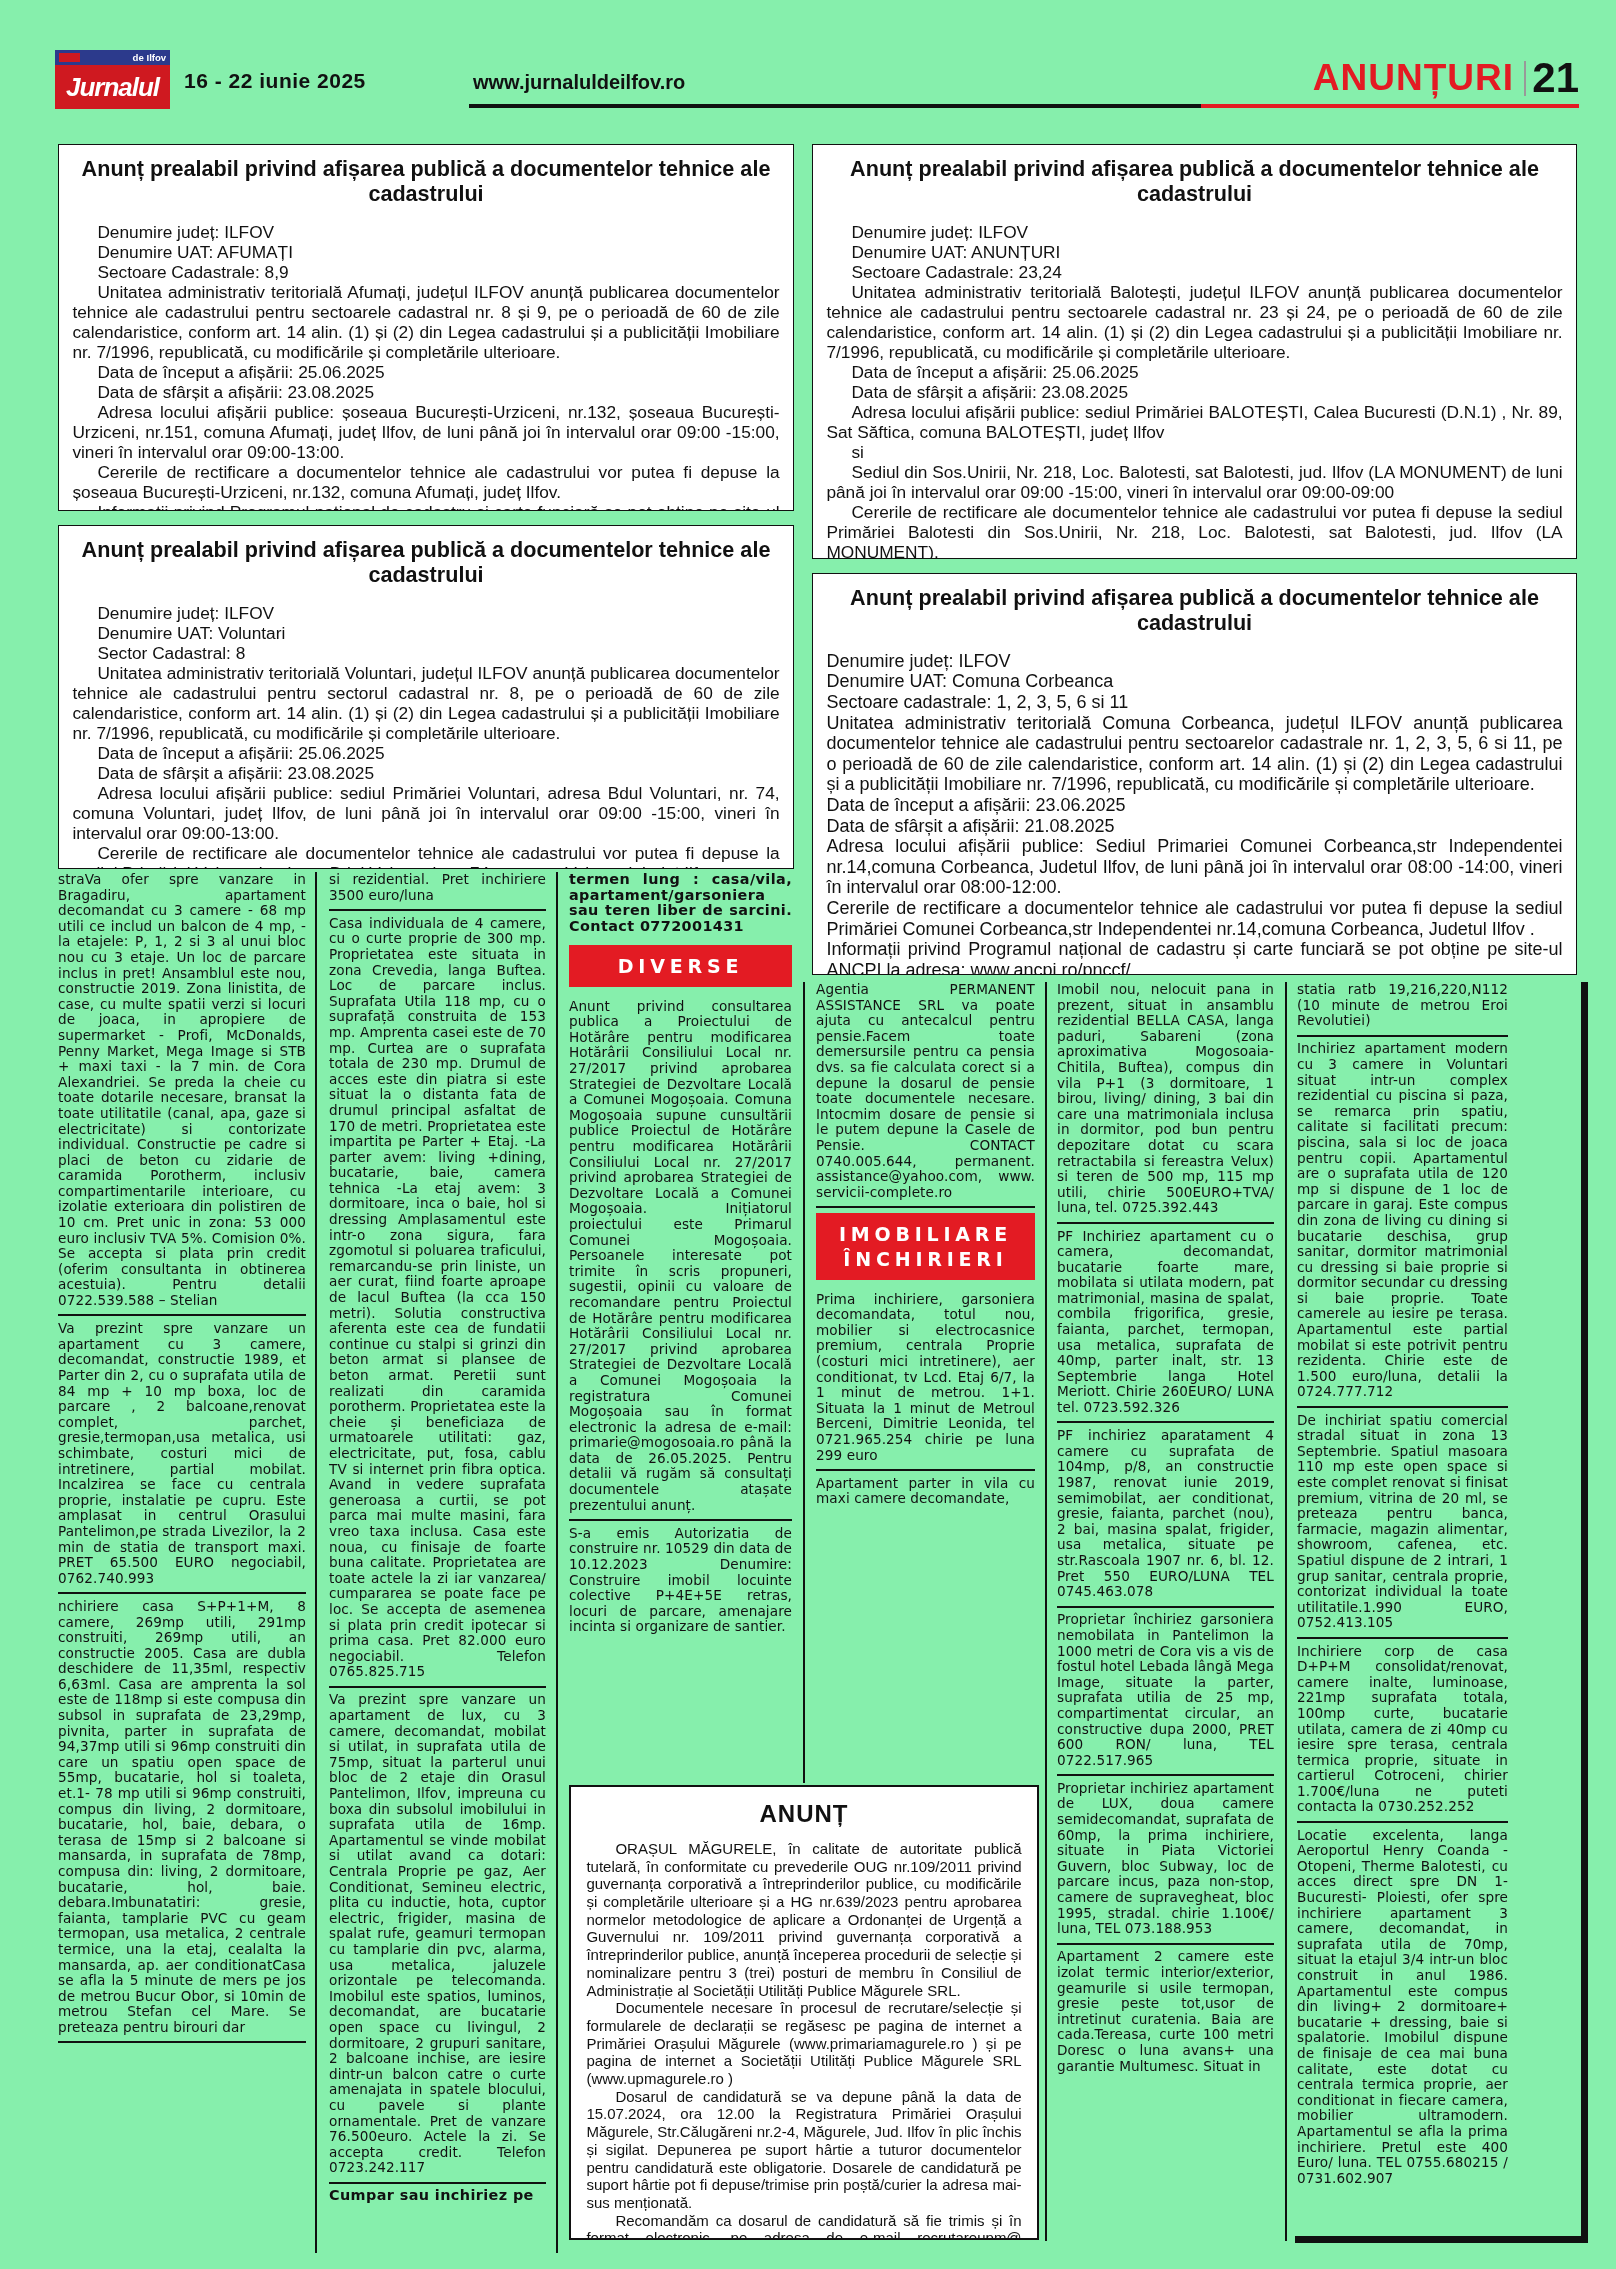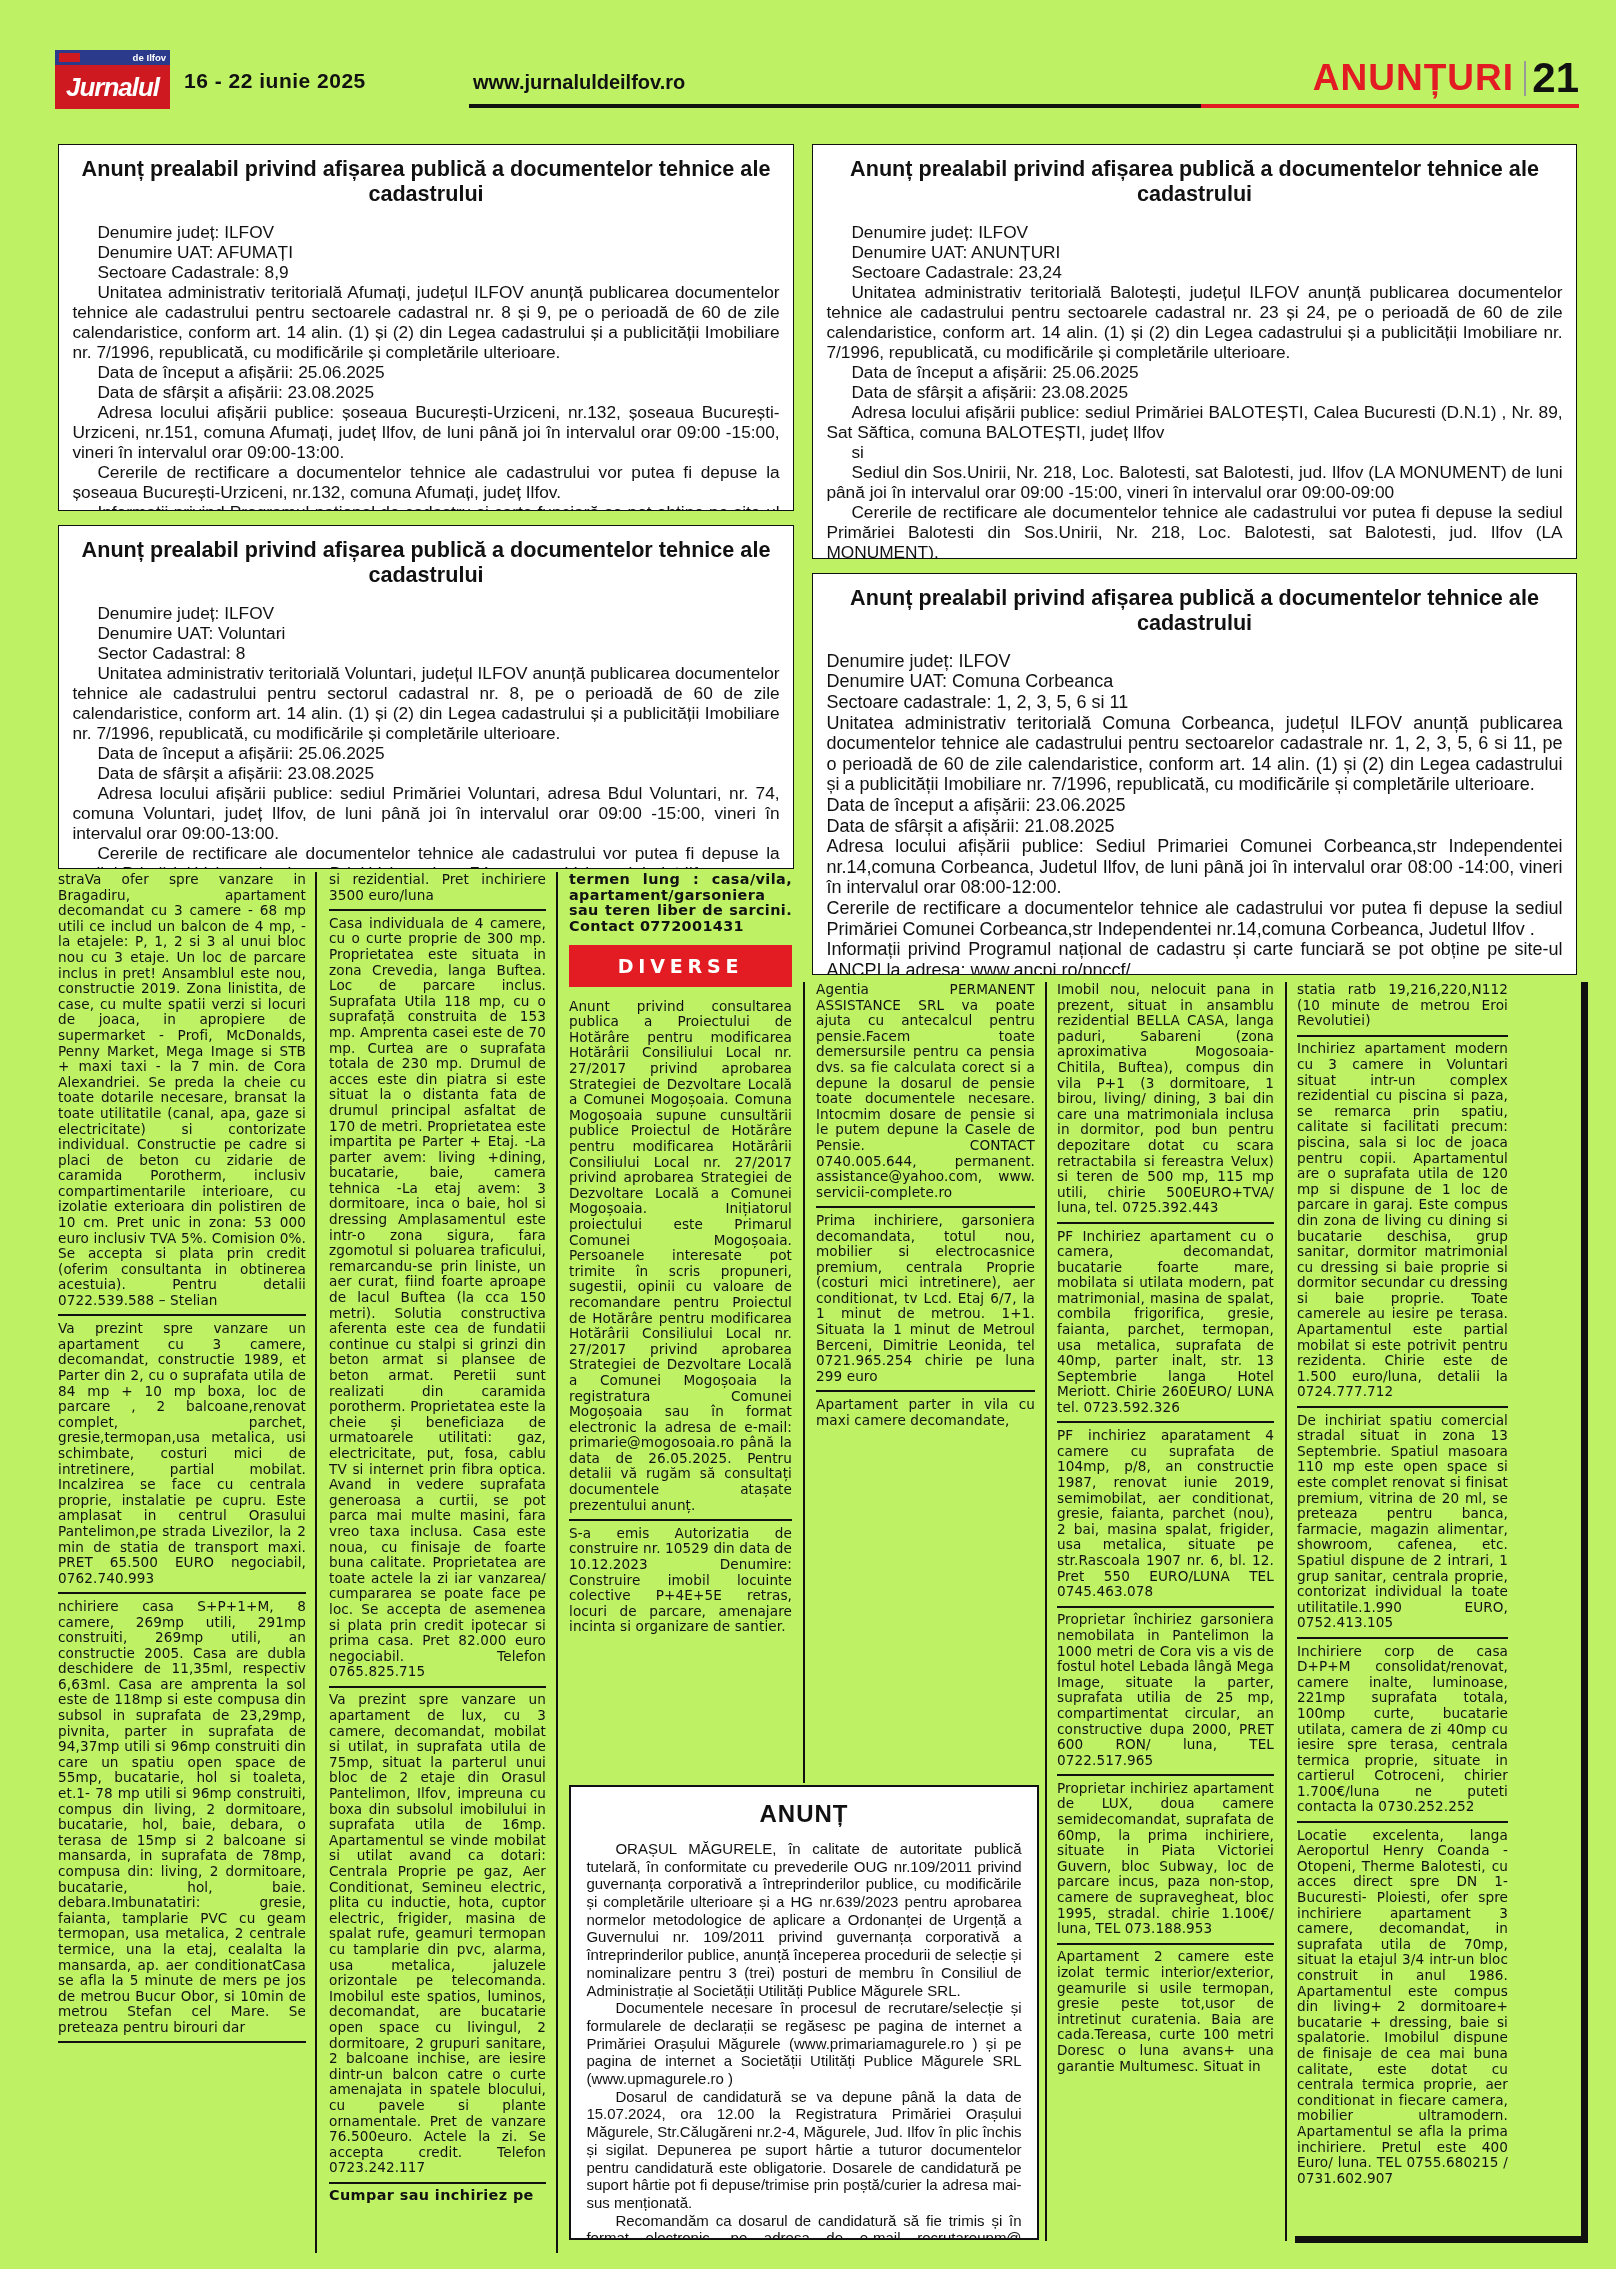--- a/index.html
+++ b/index.html
@@ -1,17 +1,17 @@
 <!DOCTYPE html>
 <html style="--accent-red: #e31b23; --logo-red: #cf1920; --logo-blue: #2c3a8c;"><head>
 <meta charset="utf-8">
 <style>
   html,body{margin:0;padding:0;background:#ffffff;}
   body{width:1617px;height:2269px;position:relative;font-family:"Liberation Sans",sans-serif;color:#111;}
-  .page{position:absolute;inset:0;overflow:hidden;background:#bef264;padding-left:12px;}
+  .page{position:absolute;inset:0;overflow:hidden;background:#86efac;padding-left:12px;}
 
   
   .logo{position:absolute;left:55px;top:50px;width:115px;height:60px;}
   .logo .strip{height:15.4px;background:var(--logo-blue,#2c3a8c);display:flex;align-items:center;justify-content:flex-end;padding:0 3.8px;box-sizing:border-box;}
   .logo .strip .rb{width:21px;height:9.6px;background:var(--logo-red,#cf1920);margin-right:auto;}
   .logo .strip span{color:#fff;font-size:9.6px;font-weight:bold;}
   .logo .main{height:44px;background:var(--logo-red,#cf1920);display:flex;align-items:center;justify-content:center;}
   .logo .main span{color:#fff;font-weight:bold;font-style:italic;font-size:26px;letter-spacing:-1px;}
   .hdr-date{position:absolute;left:184px;top:69px;font-size:21px;font-weight:bold;letter-spacing:0.5px;text-align:right;}
   .hdr-url{position:absolute;left:473px;top:71px;font-size:20px;font-weight:bold;}
@@ -148,20 +148,21 @@
       <p class="ad b nr">Cumpar sau inchiriez pe</p>
     </div>
   <div class="col" style="left:569px;top:872px;width:223px;height:907px;">
       <p class="ad b nr">termen lung : casa/vila, apartament/garsoniera sau teren liber de sarcini. Contact 0772001431</p>
       <div class="red-hdr">DIVERSE</div>
       <p class="ad">Anunt privind consultarea publica a Proiectului de Hotărâre pentru modificarea Hotărârii Consiliului Local nr. 27/2017 privind aprobarea Strategiei de Dezvoltare Locală a Comunei Mogoșoaia. Comuna Mogoșoaia supune cunsultării publice Proiectul de Hotărâre pentru modificarea Hotărârii Consiliului Local nr. 27/2017 privind aprobarea Strategiei de Dezvoltare Locală a Comunei Mogoșoaia. Inițiatorul proiectului este Primarul Comunei Mogoșoaia. Persoanele interesate pot trimite în scris propuneri, sugestii, opinii cu valoare de recomandare pentru Proiectul de Hotărâre pentru modificarea Hotărârii Consiliului Local nr. 27/2017 privind aprobarea Strategiei de Dezvoltare Locală a Comunei Mogoșoaia la registratura Comunei Mogoșoaia sau în format electronic la adresa de e-mail: primarie@mogosoaia.ro până la data de 26.05.2025. Pentru detalii vă rugăm să consultați documentele atașate prezentului anunț.</p>
       <p class="ad nr">S-a emis Autorizatia de construire nr. 10529 din data de 10.12.2023 Denumire: Construire imobil locuinte colective P+4E+5E retras, locuri de parcare, amenajare incinta si organizare de santier.</p>
     </div>
   <div class="col" style="left:816px;top:982px;width:219px;height:797px;">
       <p class="ad">Agentia PERMANENT ASSISTANCE SRL va poate ajuta cu antecalcul pentru pensie.Facem toate demersursile pentru ca pensia dvs. sa fie calculata corect si a depune la dosarul de pensie toate documentele necesare. Intocmim dosare de pensie si le putem depune la Casele de Pensie. CONTACT 0740.005.644, permanent. assistance@yahoo.com, www. servicii-complete.ro</p>
+      <div class="red-hdr">IMOBILIARE ÎNCHIRIERI</div>
       <p class="ad">Prima inchiriere, garsoniera decomandata, totul nou, mobilier si electrocasnice premium, centrala Proprie (costuri mici intretinere), aer conditionat, tv Lcd. Etaj 6/7, la 1 minut de metrou. 1+1. Situata la 1 minut de Metroul Berceni, Dimitrie Leonida, tel 0721.965.254 chirie pe luna 299 euro</p>
       <p class="ad nr">Apartament parter in vila cu maxi camere decomandate,</p>
     </div>
   <div class="col" style="left:1057px;top:982px;width:217px;height:1255px;">
       <p class="ad">Imobil nou, nelocuit pana in prezent, situat in ansamblu rezidential BELLA CASA, langa paduri, Sabareni (zona aproximativa Mogosoaia-Chitila, Buftea), compus din vila P+1 (3 dormitoare, 1 birou, living/ dining, 3 bai din care una matrimoniala inclusa in dormitor, pod bun pentru depozitare dotat cu scara retractabila si fereastra Velux) si teren de 500 mp, 115 mp utili, chirie 500EURO+TVA/ luna, tel. 0725.392.443</p>
       <p class="ad">PF Inchiriez apartament cu o camera, decomandat, bucatarie foarte mare, mobilata si utilata modern, pat matrimonial, masina de spalat, combila frigorifica, gresie, faianta, parchet, termopan, usa metalica, suprafata de 40mp, parter inalt, str. 13 Septembrie langa Hotel Meriott. Chirie 260EURO/ LUNA tel. 0723.592.326</p>
       <p class="ad">PF inchiriez aparatament 4 camere cu suprafata de 104mp, p/8, an constructie 1987, renovat iunie 2019, semimobilat, aer conditionat, gresie, faianta, parchet (nou), 2 bai, masina spalat, frigider, usa metalica, situate pe str.Rascoala 1907 nr. 6, bl. 12. Pret 550 EURO/LUNA TEL 0745.463.078</p>
       <p class="ad">Proprietar închiriez garsoniera nemobilata in Pantelimon la 1000 metri de Cora vis a vis de fostul hotel Lebada lângă Mega Image, situate la parter, suprafata utilia de 25 mp, compartimentat circular, an constructive dupa 2000, PRET 600 RON/ luna, TEL 0722.517.965</p>
       <p class="ad">Proprietar inchiriez apartament de LUX, doua camere semidecomandat, suprafata de 60mp, la prima inchiriere, situate in Piata Victoriei Guvern, bloc Subway, loc de parcare incus, paza non-stop, camere de supravegheat, bloc 1995, stradal. chirie 1.100€/ luna, TEL 073.188.953</p>
       <p class="ad nr">Apartament 2 camere este izolat termic interior/exterior, geamurile si usile termopan, gresie peste tot,usor de intretinut curatenia. Baia are cada.Tereasa, curte 100 metri Doresc o luna avans+ una garantie Multumesc. Situat in</p>

